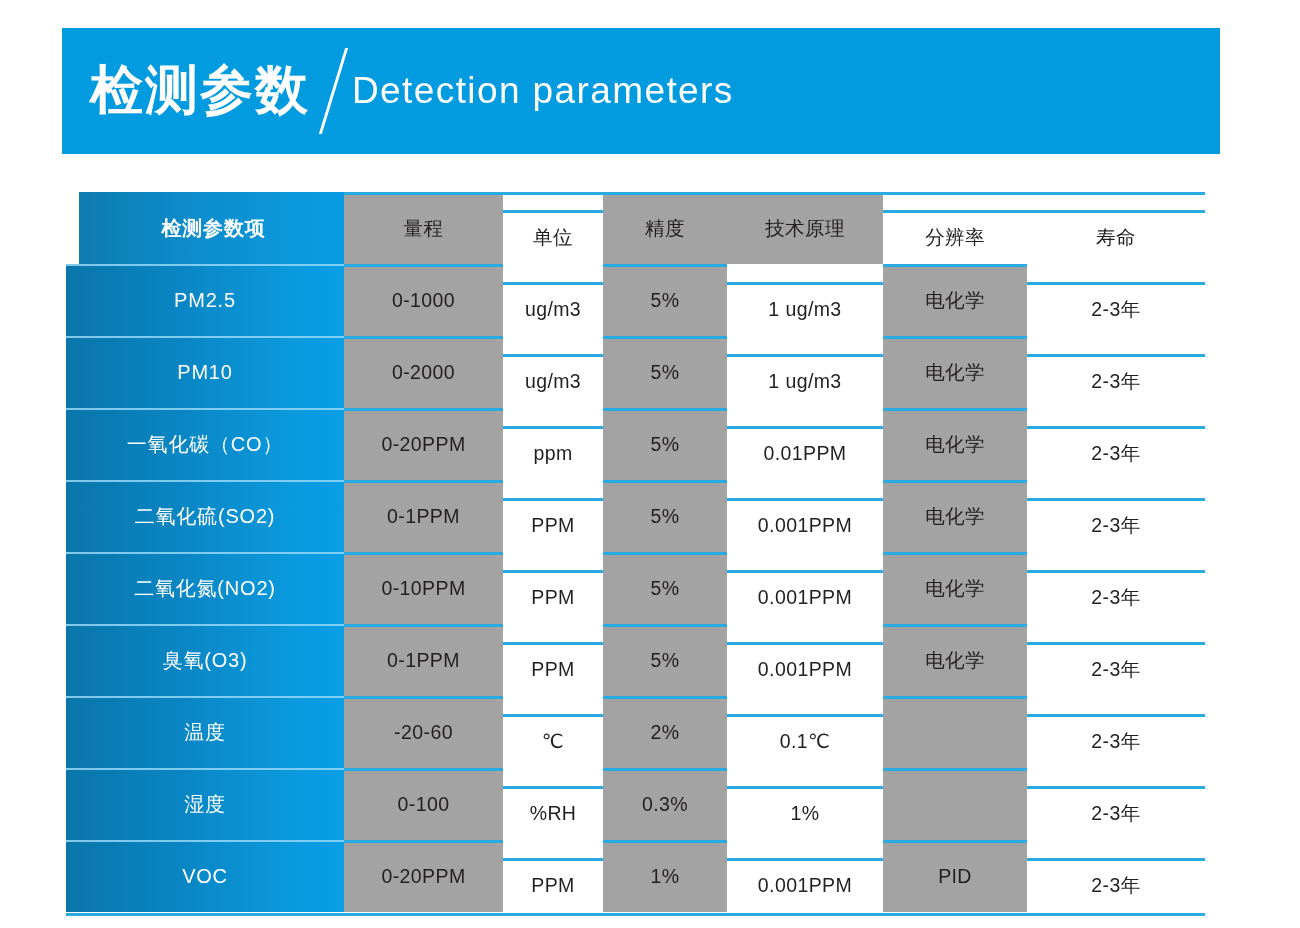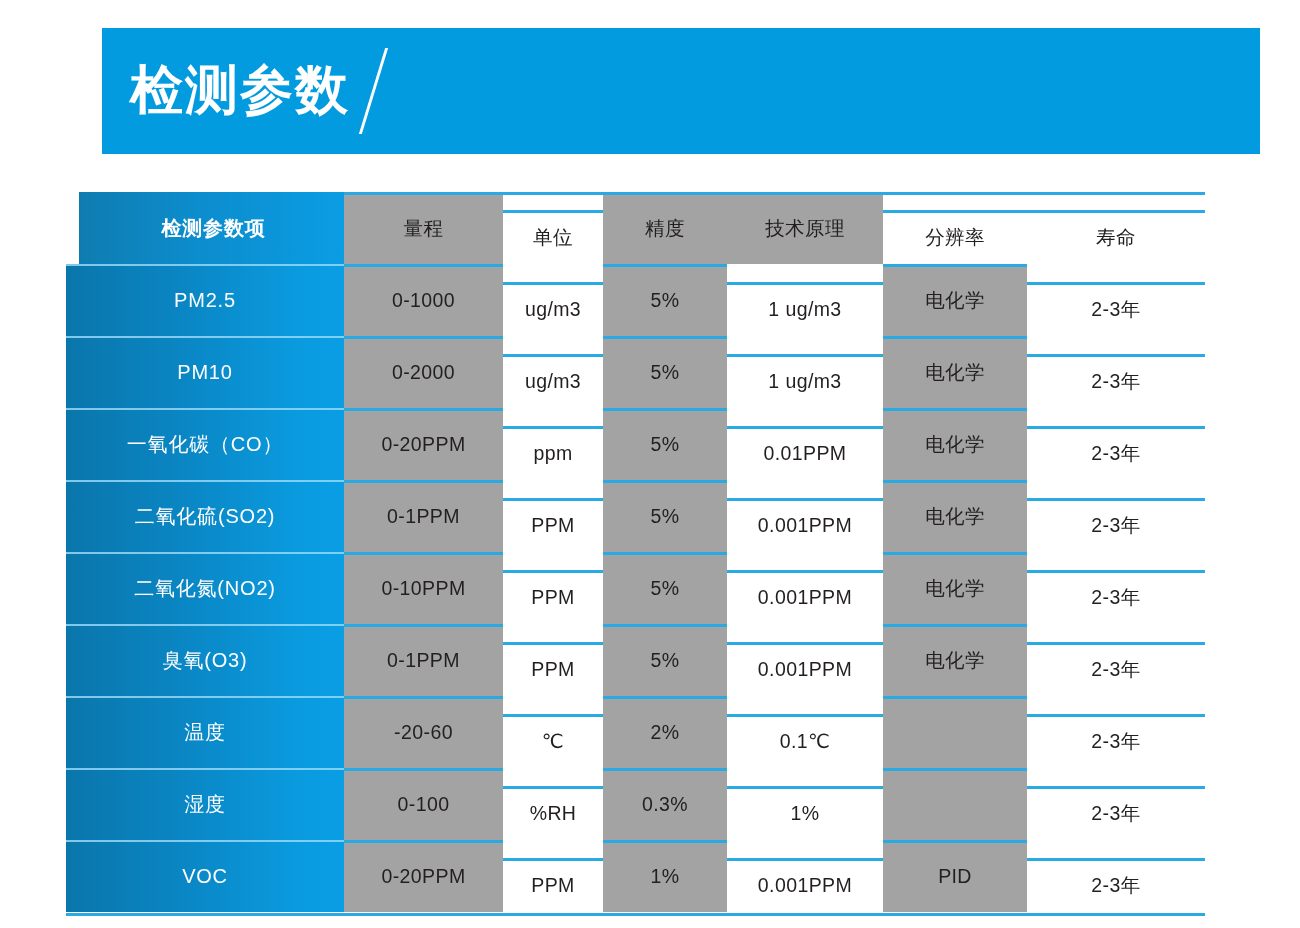--- a/index.html
+++ b/index.html
@@ -12,21 +12,20 @@
   }
 
   
   #banner {
     position: absolute;
     left: 62px;
     top: 28px;
     width: 1158px;
     height: 126px;
     background: #029be0;
-    margin-left: 40px;
   }
   #banner-inner {
     position: absolute;
     left: 28px;
     top: 0;
     height: 126px;
     display: flex;
     align-items: center;
   }
   #banner-cn {
@@ -147,20 +146,21 @@
   }
   .name-head-text { padding-left: 4px; }
 </style>
 </head>
 <body>
 
 <div id="banner">
   <div id="banner-inner">
     <span id="banner-cn">检测参数</span>
     <span id="banner-slash"></span>
+    <span id="banner-en">Detection parameters</span>
   </div>
 </div>
 
 <div id="top-rule-data"></div>
 <div id="table">
     <div class="cell namecol is-head first-row">
       <span class="name-head-text">检测参数项</span>
     </div>
     <div class="cell data first-row greycol">量程</div>
     <div class="cell data first-row whitecol">单位</div>

